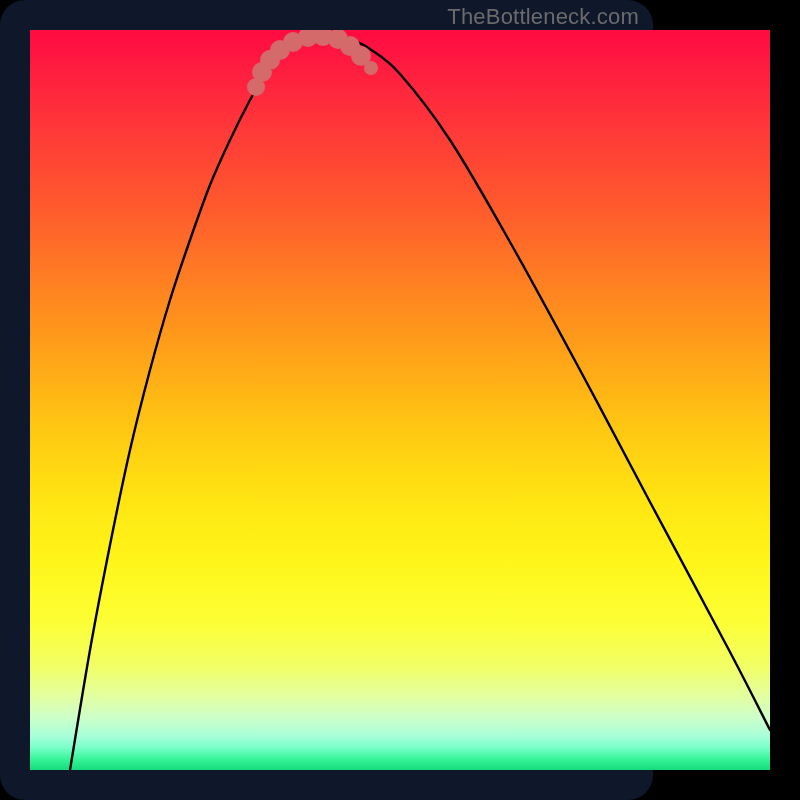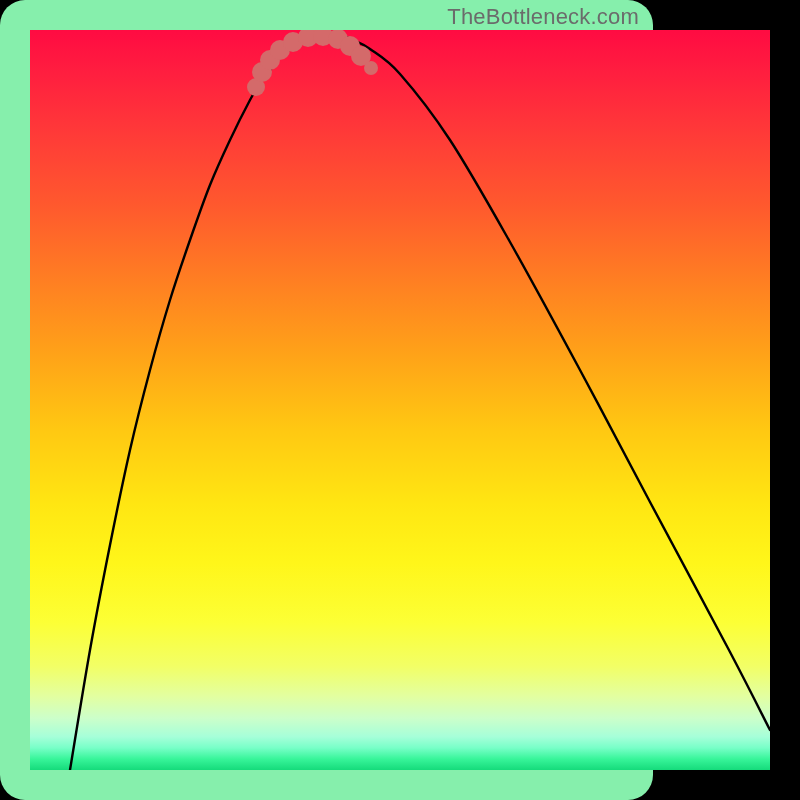--- a/index.html
+++ b/index.html
@@ -10,21 +10,21 @@
     background: #000;
     position: relative;
     font-family: Arial, Helvetica, sans-serif;
   }
   .frame {
     position: absolute;
     top: 0;
     left: 0;
     width: 653px;
     height: 800px;
-    background: #86efac;
+    background: #0f172a;
     border-radius: 25px;
   }
   .plot-area {
     position: absolute;
     top: 30px;
     left: 30px;
     width: 740px;
     height: 740px;
     overflow: hidden;
   }

